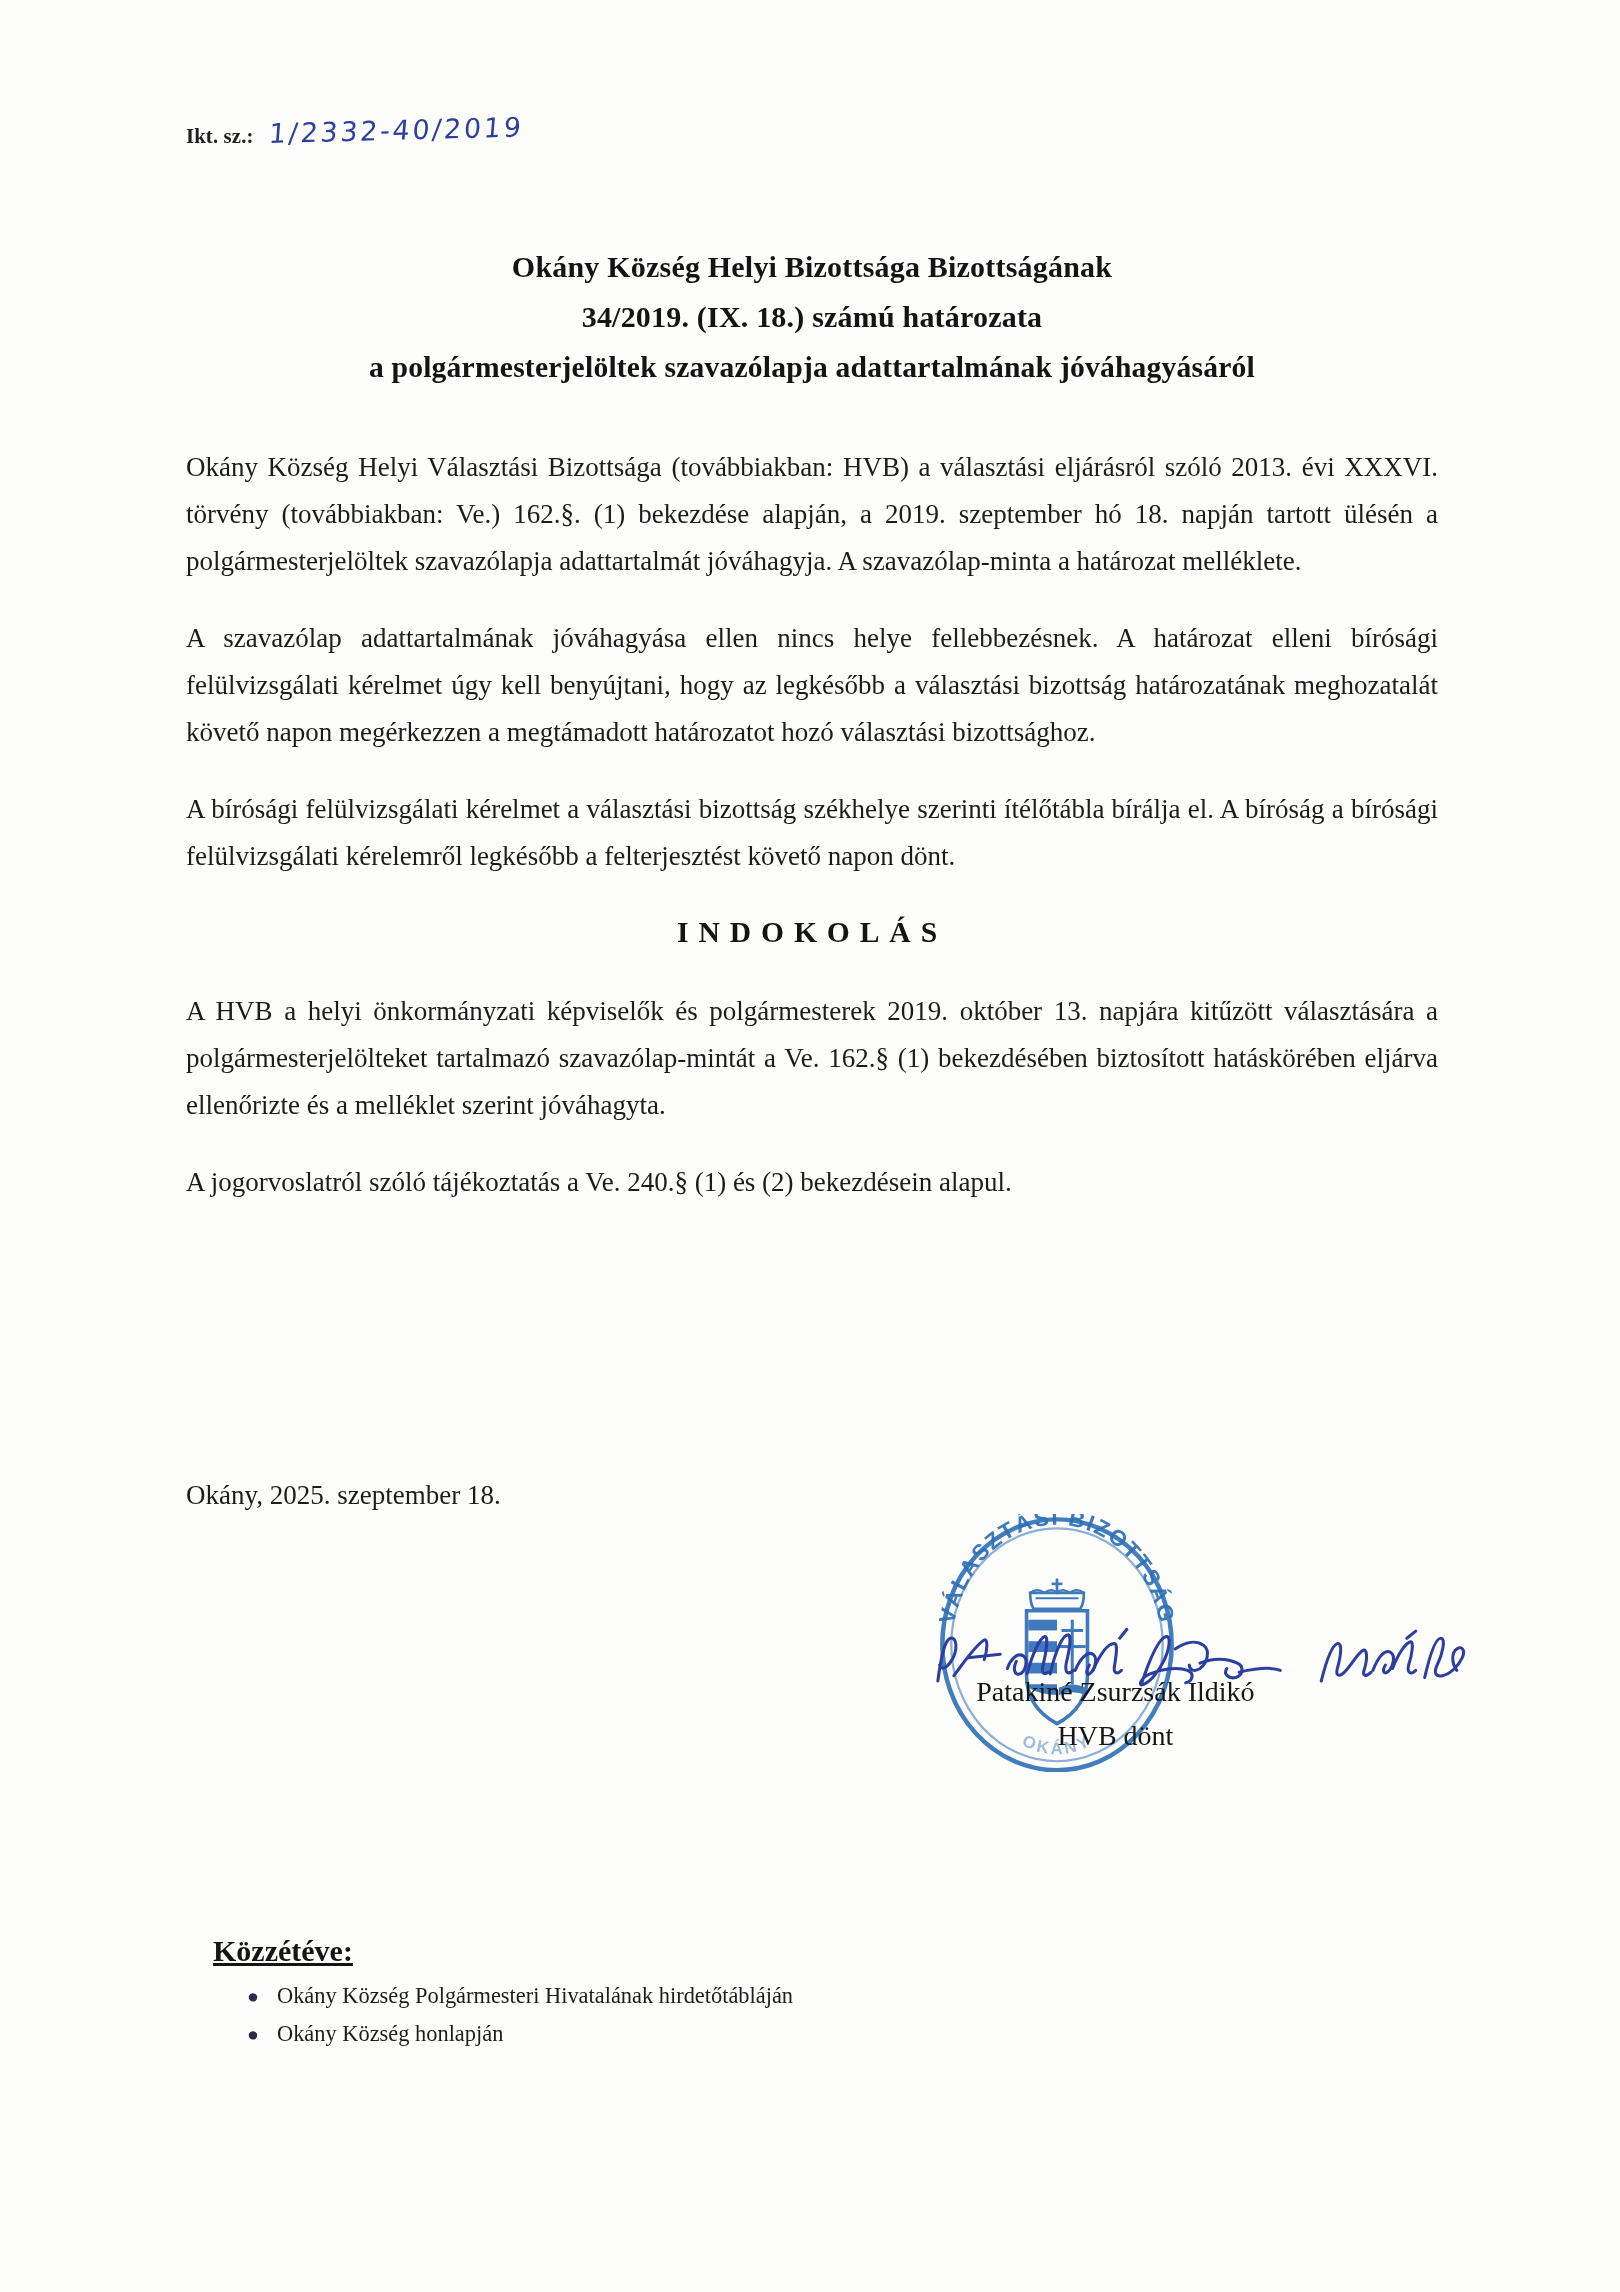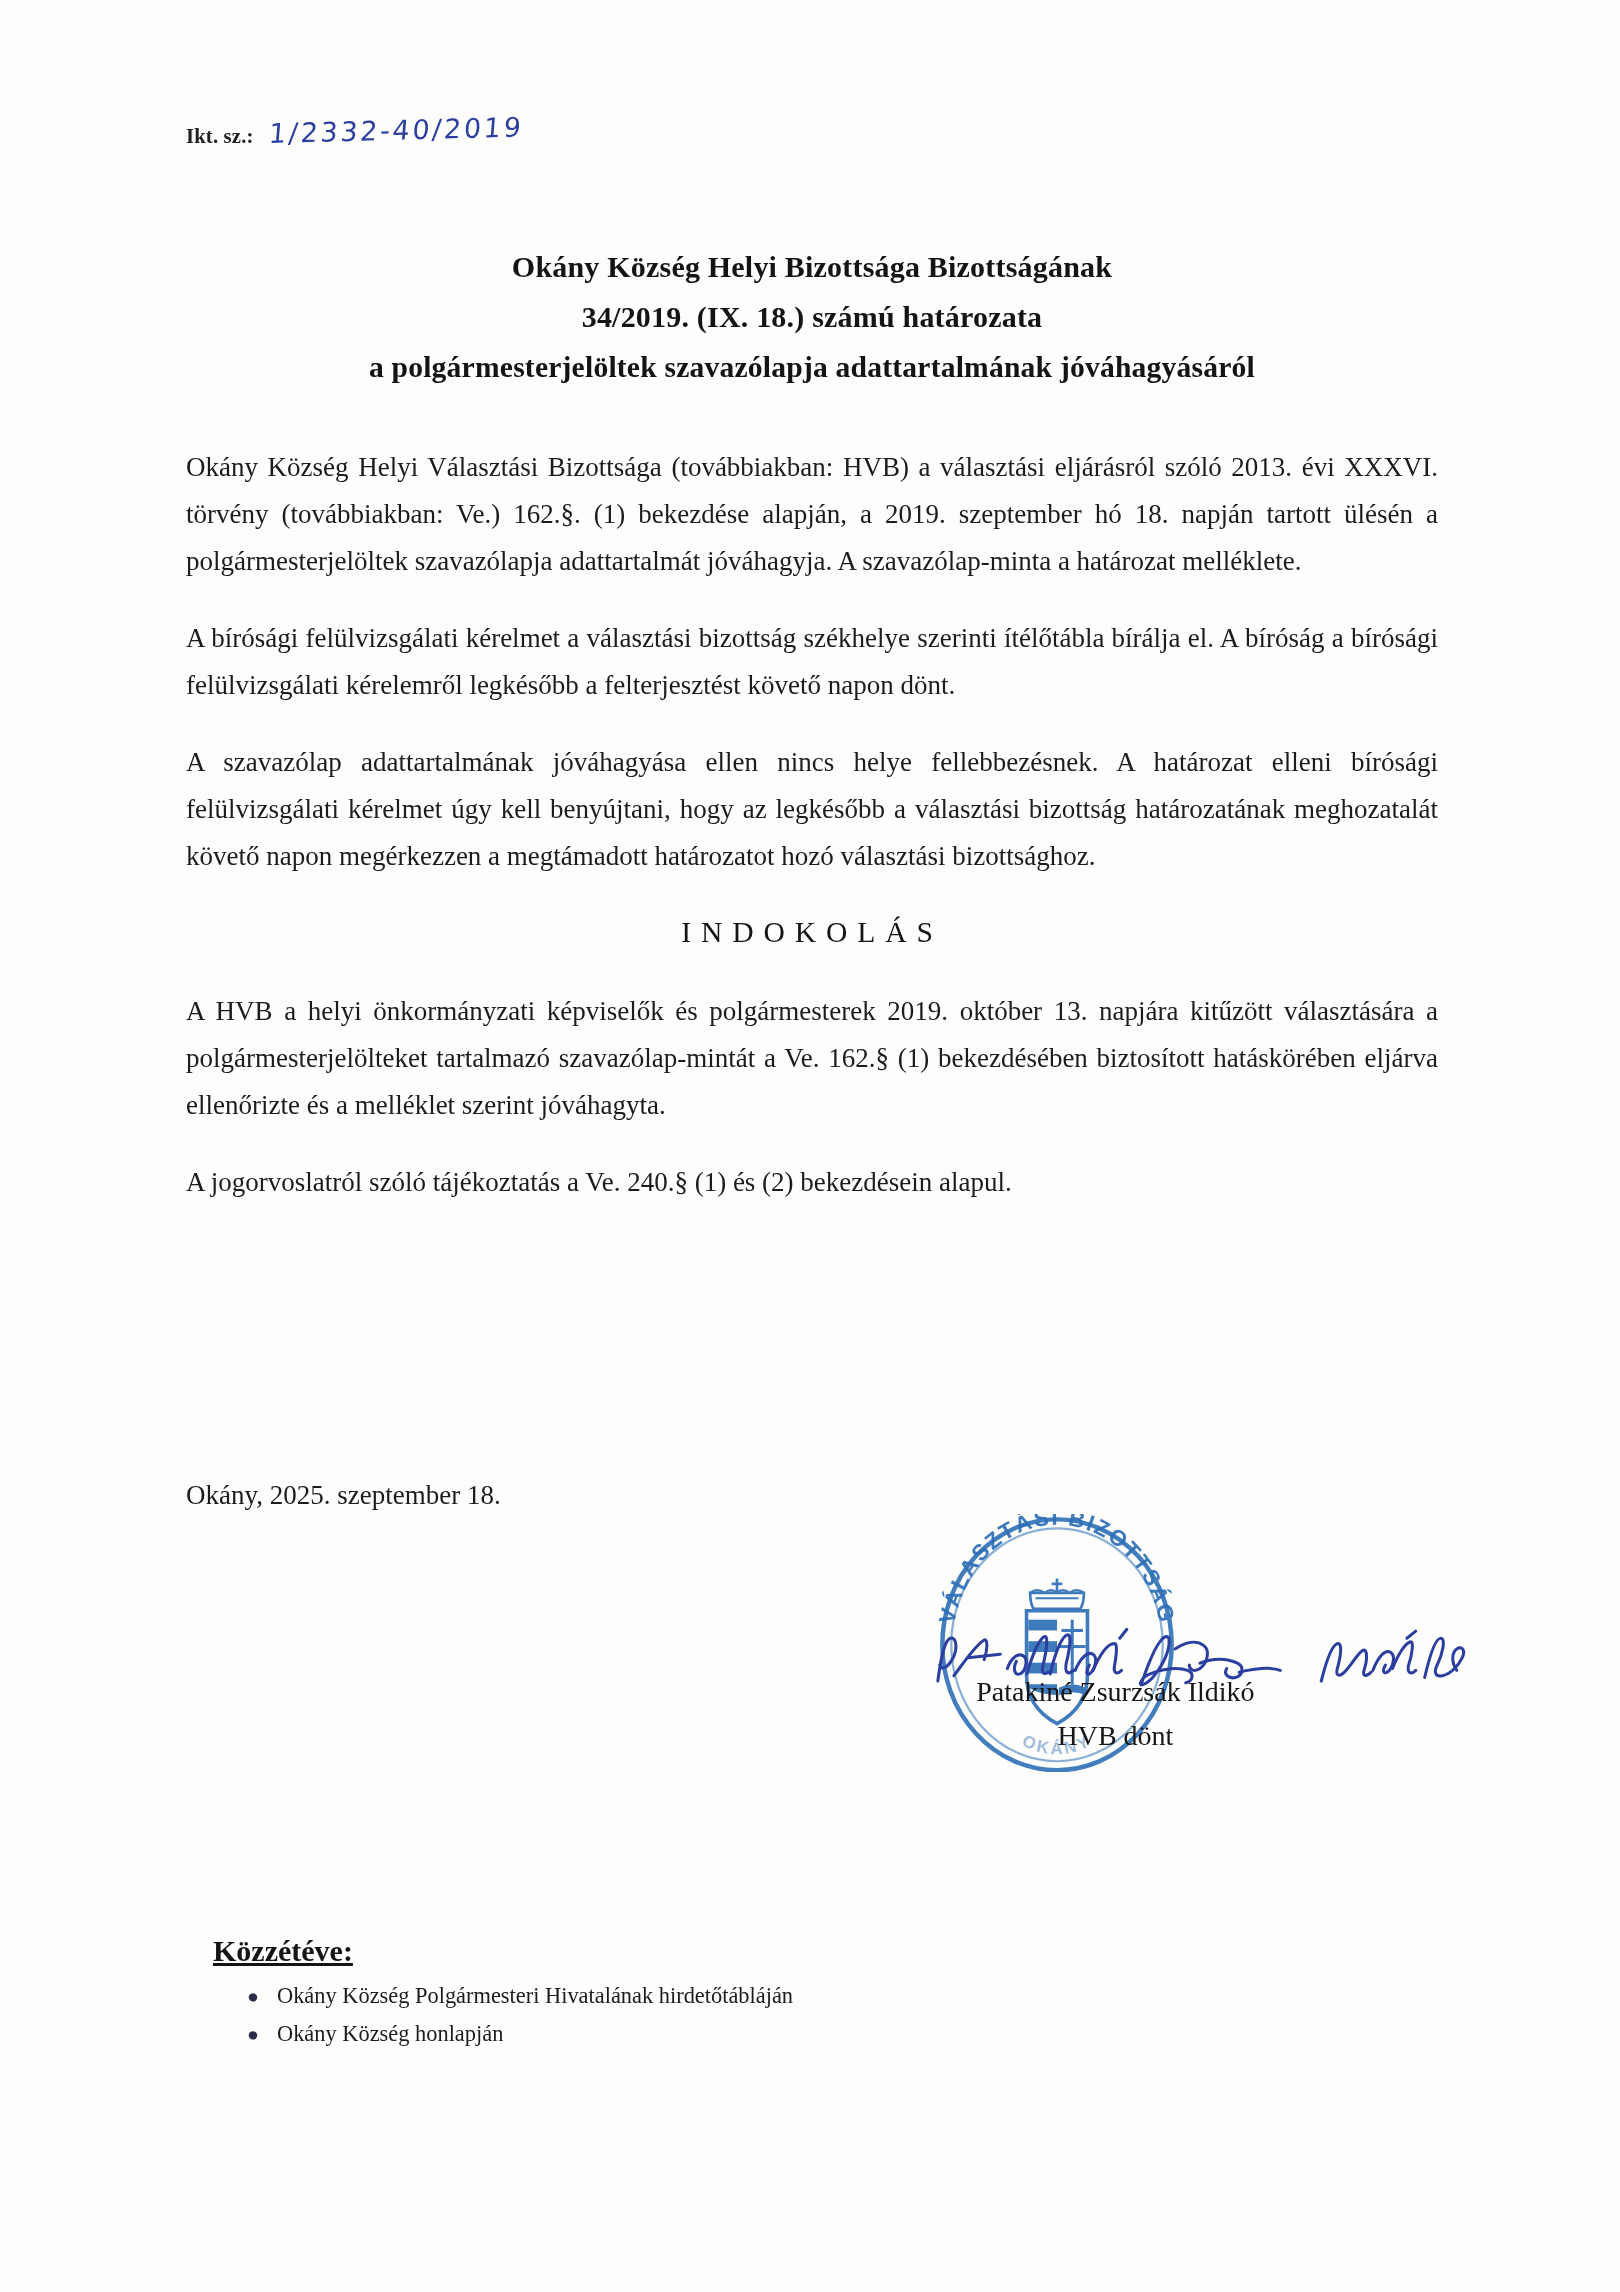--- a/index.html
+++ b/index.html
@@ -76,21 +76,21 @@
     line-height: 47px;
     text-align: justify;
     text-justify: inter-word;
     color: #1c1c1c;
   }
   p.para:last-child { margin-bottom: 0; }
 
   .section-heading {
     margin: 36px 0 39px 0;
     text-align: center;
-    font-weight: normal;
+    font-weight: bold;
     font-size: 29.6px;
     letter-spacing: 9.9px;
     color: #141414;
   }
 
   
   .date-line {
     position: absolute;
     left: 186px;
     top: 1480px;
@@ -187,22 +187,22 @@
   </div>
 
   <div class="title-block">
     <div class="title-line">Okány Község Helyi Bizottsága Bizottságának</div>
     <div class="title-line">34/2019. (IX. 18.) számú határozata</div>
     <div class="title-line l3">a polgármesterjelöltek szavazólapja adattartalmának jóváhagyásáról</div>
   </div>
 
   <div class="body-block">
     <p class="para">Okány Község Helyi Választási Bizottsága (továbbiakban: HVB) a választási eljárásról szóló 2013. évi XXXVI. törvény (továbbiakban: Ve.) 162.§. (1) bekezdése alapján, a 2019. szeptember hó 18. napján tartott ülésén a polgármesterjelöltek szavazólapja adattartalmát jóváhagyja. A szavazólap-minta a határozat melléklete.</p>
+    <p class="para">A szavazólap adattartalmának jóváhagyása ellen nincs helye fellebbezésnek. A határozat elleni bírósági felülvizsgálati kérelmet úgy kell benyújtani, hogy az legkésőbb a választási bizottság határozatának meghozatalát követő napon megérkezzen a megtámadott határozatot hozó választási bizottsághoz.</p>
     <p class="para">A bírósági felülvizsgálati kérelmet a választási bizottság székhelye szerinti ítélőtábla bírálja el. A bíróság a bírósági felülvizsgálati kérelemről legkésőbb a felterjesztést követő napon dönt.</p>
-    <p class="para">A szavazólap adattartalmának jóváhagyása ellen nincs helye fellebbezésnek. A határozat elleni bírósági felülvizsgálati kérelmet úgy kell benyújtani, hogy az legkésőbb a választási bizottság határozatának meghozatalát követő napon megérkezzen a megtámadott határozatot hozó választási bizottsághoz.</p>
     <div class="section-heading">INDOKOLÁS</div>
     <p class="para">A HVB a helyi önkormányzati képviselők és polgármesterek 2019. október 13. napjára kitűzött választására a polgármesterjelölteket tartalmazó szavazólap-mintát a Ve. 162.§ (1) bekezdésében biztosított hatáskörében eljárva ellenőrizte és a melléklet szerint jóváhagyta.</p>
     <p class="para">A jogorvoslatról szóló tájékoztatás a Ve. 240.§ (1) és (2) bekezdésein alapul.</p>
   </div>
 
   <div class="date-line">Okány, 2025. szeptember 18.</div>
 
   <div class="sig-area">
 
     <div class="stamp">

